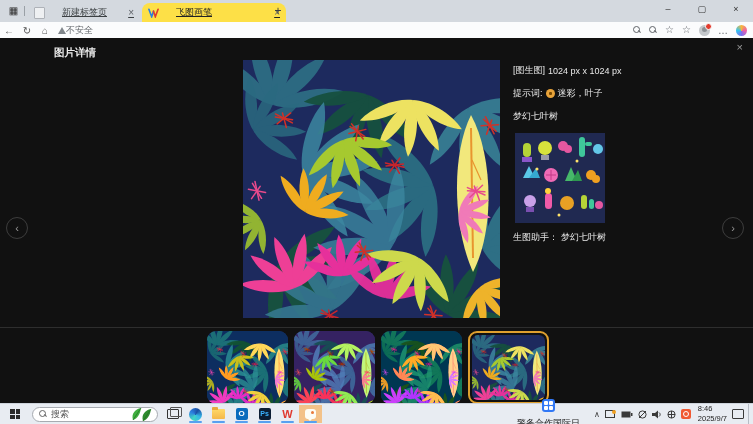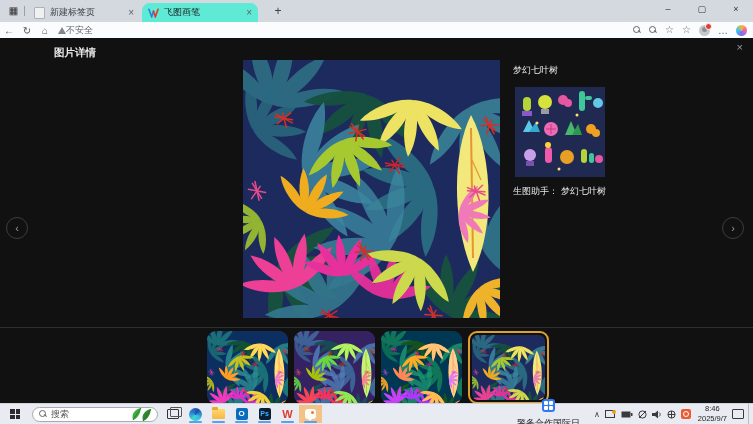--- a/index.html
+++ b/index.html
@@ -4,24 +4,24 @@
 <style>
   html,body{margin:0;padding:0;background:#222;}
   .screen{position:relative;width:753px;height:424px;overflow:hidden;
     font-family:"Liberation Sans",sans-serif;background:#101010;}
 
   
   .tabstrip{position:absolute;top:0;left:0;right:0;height:22px;background:#d4d9df;}
   .ws-btn{position:absolute;left:6px;top:4px;width:15px;height:14px;border-radius:3px;
     color:#2b2b2b;font-size:10px;line-height:14px;text-align:center;}
   .tab-divider{position:absolute;left:24px;top:6px;width:1px;height:10px;background:#9aa0a6;}
-  .tab{position:absolute;top:3px;height:19px;display:flex;align-items:center;gap:5px;
-    padding:0 6px;font-size:9px;color:#3c4043;box-sizing:border-box;}
+  .tab{position:absolute;top:3px;height:19px;display:flex;align-items:center;gap:17px;
+    padding:0 6px;font-size:9px;color:#3c4043;box-sizing:border-box;text-decoration:underline;}
   .tab.inactive{left:28px;width:112px;}
-  .tab.active{left:142px;width:116px;background:#5eead4;border-radius:8px 8px 0 0;color:#202124;}
+  .tab.active{left:142px;width:144px;background:#fde047;border-radius:8px 8px 0 0;color:#202124;}
   .tab .tab-close{margin-left:auto;color:#5f6368;font-size:10px;cursor:default;}
   .favicon-doc{width:9px;height:10px;background:#eef0f2;border:1px solid #aeb2b8;border-radius:1px;}
   .favicon-w{width:11px;height:10px;}
   .newtab-btn{position:absolute;left:270px;top:4px;width:16px;height:16px;color:#3c4043;
     font-size:12px;line-height:15px;text-align:center;}
   .win-controls{position:absolute;right:0;top:0;height:20px;display:flex;}
   .win-btn{width:34px;height:20px;font-size:9px;line-height:19px;text-align:center;color:#333;}
 
   
   .toolbar{position:absolute;top:22px;left:0;right:0;height:16px;background:#fbfcfd;
@@ -106,21 +106,21 @@
   .tb-spacer{flex:1;}
   .widgets{display:flex;align-items:center;gap:5px;flex-direction:column;}
   .widgets-ic{width:13px;height:13px;background:#3178f6;border-radius:3px;display:grid;
     grid-template-columns:1fr 1fr;gap:1px;padding:2px;box-sizing:border-box;}
   .widgets-ic span{background:#fff;border-radius:1px;}
   .tray{display:flex;align-items:center;gap:5px;margin-left:14px;color:#3a3a3a;}
   .tray-caret{font-size:8px;}
   .tray-svg{display:block;}
   .sogou-ic{width:10px;height:10px;background:#f05a33;border-radius:2px;position:relative;}
   .sogou-ic::before{content:"";position:absolute;left:2px;top:2px;width:6px;height:6px;border:1px solid #fff;border-radius:50%;box-sizing:border-box;}
-  .clock{text-align:center;font-size:7.5px;line-height:1.3;margin:0 5px 0 7px;white-space:nowrap;}
+  .clock{text-align:left;font-size:7.5px;line-height:1.3;margin:0 5px 0 7px;white-space:nowrap;}
   .action-ic{width:10px;height:8px;border:1px solid #3a3a3a;border-radius:1px;}
   .show-desktop{width:4px;height:100%;border-left:1px solid #b6bcc5;margin-left:4px;}
 </style>
 </head>
 <body>
 
 <svg width="0" height="0" style="position:absolute" aria-hidden="true">
   <defs>
     <path id="petal" d="M0 0 C5 -9 6 -26 0 -38 C-6 -26 -5 -9 0 0 Z"></path>
     <g id="palm">
@@ -259,20 +259,29 @@
     <div class="nav-arrow next">›</div>
 
     <div class="main-image">
       <svg viewBox="0 0 257 258" preserveAspectRatio="xMidYMid slice">
           <use href="#leafscene"></use>
         </svg>
     </div>
 
     <div class="meta">
       <div class="meta-row">
+        <span>[图生图]</span>
+        <span>1024 px x 1024 px</span>
+      </div>
+      <div class="meta-row">
+        <span>提示词:</span>
+        <span class="prompt-ic"></span>
+        <span>迷彩，叶子</span>
+      </div>
+      <div class="meta-row">
         <span>梦幻七叶树</span>
       </div>
       <div class="ref-image">
         <svg viewBox="0 0 90 90" preserveAspectRatio="xMidYMid slice">
             <use href="#cactiscene"></use>
           </svg>
       </div>
       <div class="meta-row">
         <span>生图助手：</span>
         <span>梦幻七叶树</span>

